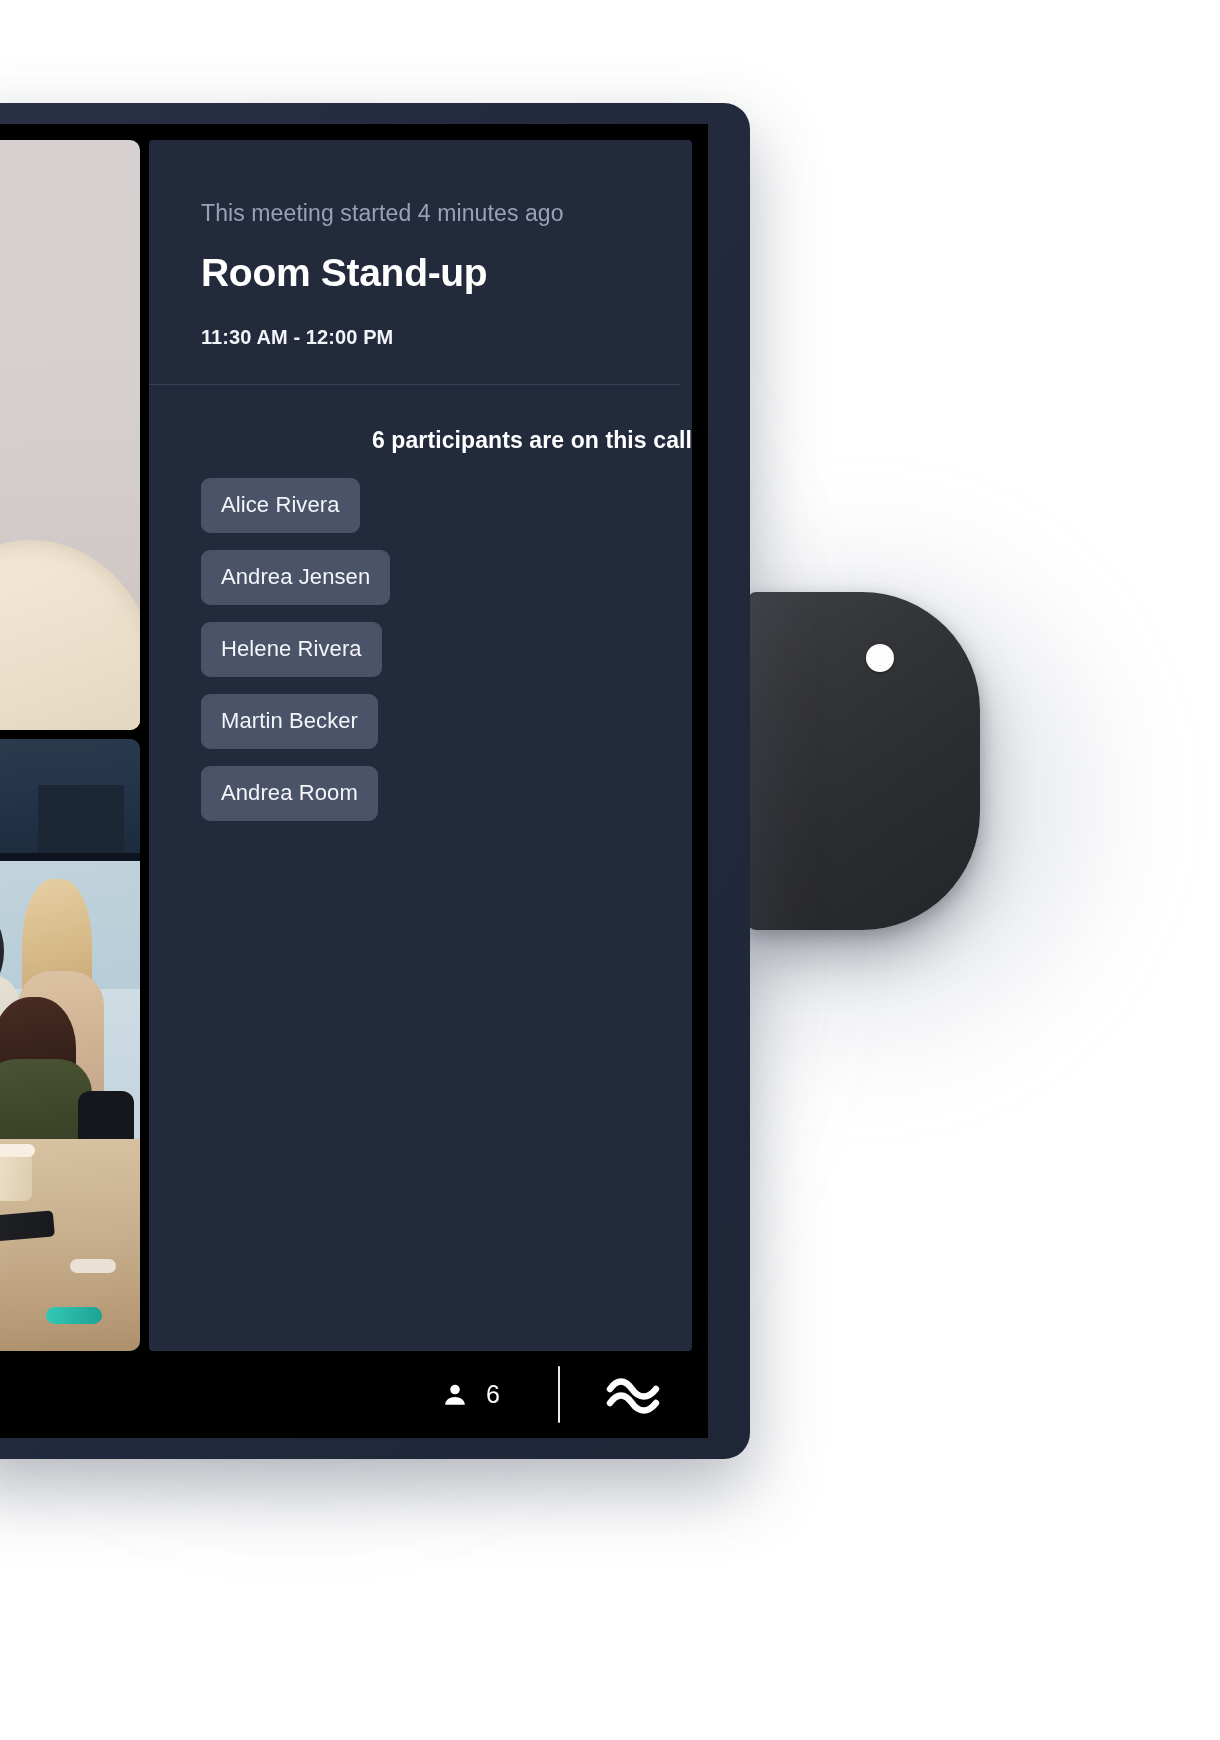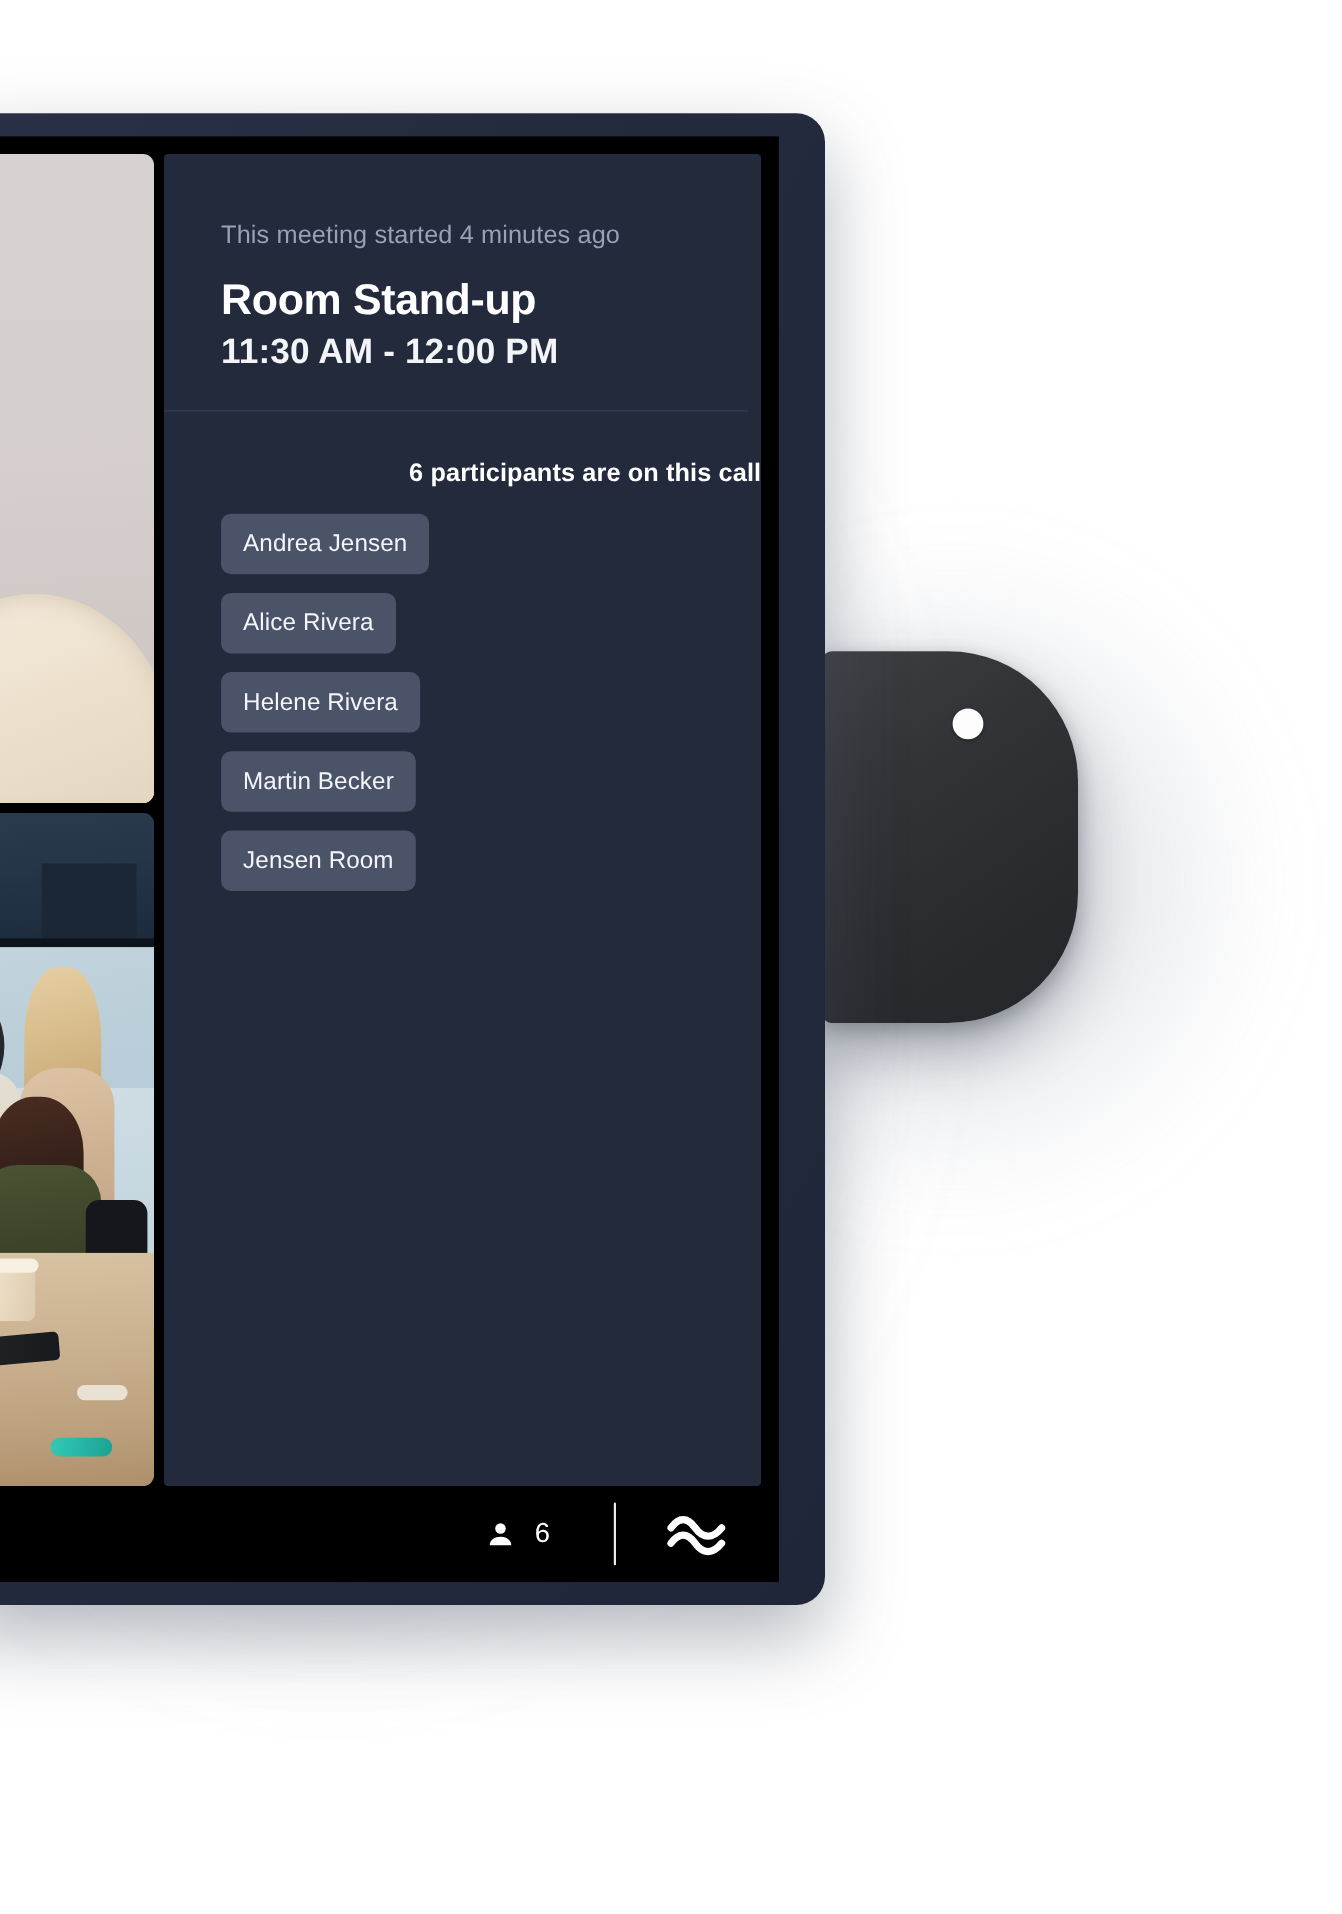--- a/index.html
+++ b/index.html
@@ -121,21 +121,21 @@
     display:flex; flex-direction:column; border-radius:4px;
   }
   .panel-head { padding:60px 0 0 52px; }
   .started {
     font-size:23px; color:#98a1b5; letter-spacing:.1px; font-weight:400;
   }
   .mtitle {
     font-size:39px; color:#ffffff; font-weight:700; letter-spacing:-.3px; margin-top:24px;
   }
   .mtime {
-    font-size:32px; color:#f2f4f8; font-weight:600; letter-spacing:.1px; margin-top:6px;
+    font-size:20px; color:#f2f4f8; font-weight:600; letter-spacing:.1px; margin-top:31px;
   }
   .divider { height:1px; background:#38405a; margin:35px 12px 0 0; }
 
   .panel-body { padding:42px 0 0 52px;text-align:right; }
   .pcount { font-size:23px; color:#ffffff; font-weight:600; letter-spacing:.1px; }
   .chips { display:flex; flex-direction:column; align-items:flex-start; gap:17px; margin-top:24px; }
   .chip {
     background:#4b5369; color:#f3f5f9;
     font-size:22px; font-weight:400; letter-spacing:.1px;
     padding:14px 20px 15px 20px; border-radius:9px;
@@ -209,25 +209,25 @@
         <div class="mtitle">Room Stand-up</div>
         <div class="mtime">11:30 AM - 12:00 PM</div>
       </div>
 
       <div class="divider"></div>
 
       <div class="panel-body">
         <div class="pcount">6 participants are on this call</div>
 
         <div class="chips">
+          <div class="chip">Alice Rivera</div>
           <div class="chip">Andrea Jensen</div>
-          <div class="chip">Alice Rivera</div>
           <div class="chip">Helene Rivera</div>
           <div class="chip">Martin Becker</div>
-          <div class="chip">Jensen Room</div>
+          <div class="chip">Andrea Room</div>
         </div>
       </div>
 
     </div>
   </div>
 
   <div class="statusbar">
 
     <div class="stat-people">
       <svg class="person-icon" width="28" height="28" viewBox="0 0 24 24">

